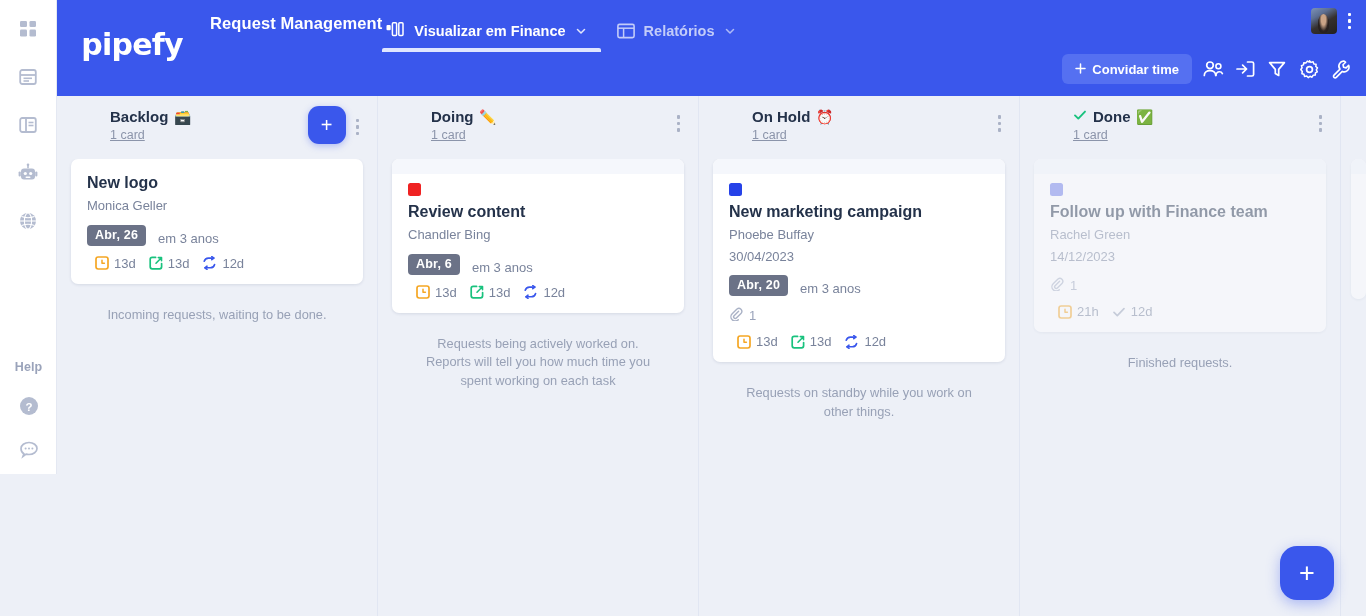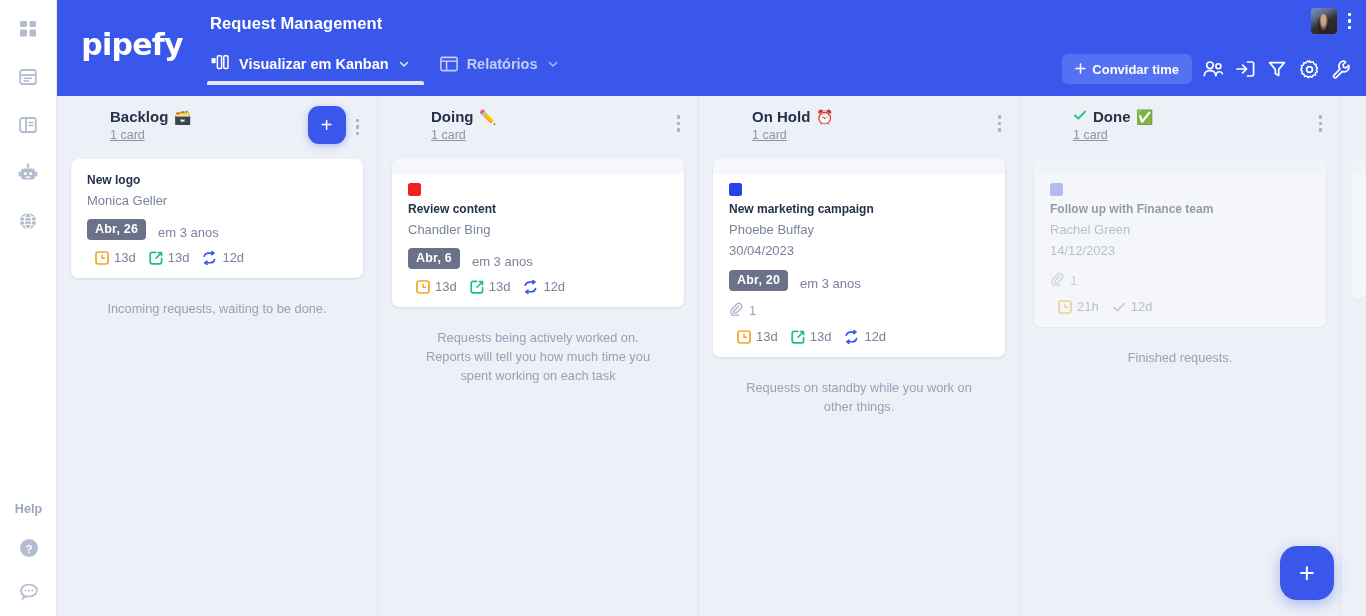--- a/index.html
+++ b/index.html
@@ -6,21 +6,21 @@
   html, body {
     width: 1366px; height: 616px;
     font-family: "Liberation Sans", sans-serif;
     background: #edf0f7;
     overflow: hidden;
   }
   #app { position: relative; width: 1366px; height: 616px; display: flex; }
 
   
   .rail {
-    width: 57px; height: 616px; background: #ffffff;
+    width: 57px; height: 474px; background: #ffffff;
     display: flex; flex-direction: column; align-items: center;
     border-right: 1px solid #e4e8f2; flex: 0 0 57px;
     position: relative; z-index: 5;
   }
   .rail-top { padding-top: 17px; display: flex; flex-direction: column; align-items: center; gap: 24px; }
   .rail-ico { width: 24px; height: 24px; color: #b4bcd0; display: flex; align-items: center; justify-content: center; cursor: pointer; }
   .rail-ico svg { display: block; }
   .rail-bottom { position: absolute; bottom: 12px; left: 0; width: 57px; display: flex; flex-direction: column; align-items: center; gap: 20px; }
   .help-label { font-size: 12.5px; color: #9aa3ba; font-weight: 600; letter-spacing: .1px; }
 
@@ -31,21 +31,21 @@
     display: flex; align-items: flex-start;
   }
   .logo {
     width: 150px; flex: 0 0 150px; display: flex; align-items: center; justify-content: center;
     height: 96px; padding-bottom: 8px;
   }
   .logo-text {
     color: #fff; font-size: 30px; font-weight: 700; letter-spacing: -0.8px;
     font-family: "DejaVu Sans", sans-serif;
   }
-  .hdr-center { flex: 1; display: flex; flex-direction: column; min-width: 0; height: 96px; }
+  .hdr-center { flex: 1; display: flex; flex-direction: row; min-width: 0; height: 96px; }
   .pipe-title {
     color: #fff; font-size: 16.5px; font-weight: 700; padding: 14px 0 0 3px; letter-spacing: .1px;
   }
   .tabs { display: flex; align-items: flex-end; gap: 4px; height: 48px; margin-top: 4px; }
   .tab {
     display: flex; align-items: center; gap: 9px; padding: 0 14px 0 4px;
     height: 43px; color: #fff; font-size: 14.5px; font-weight: 700; cursor: pointer;
     position: relative;
   }
   .tab.inactive { color: #c3ccf9; font-weight: 700; }
@@ -98,21 +98,21 @@
   .col-body { flex: 1; padding: 0 14px; display: flex; flex-direction: column; gap: 0; overflow: hidden; }
 
   .card {
     background: #fff; border-radius: 7px; box-shadow: 0 1px 3px rgba(40,56,100,.12);
     padding: 0 0 13px 0; cursor: pointer; position: relative; overflow: hidden;
   }
   .card.dim { opacity: .45; }
   .card-topstrip { height: 15px; background: #f5f7fc; }
   .card-inner { padding: 0 16px; }
   .label-sq { width: 13px; height: 13px; border-radius: 2.5px; margin: 9px 0 6px 0; }
-  .card-title { font-size: 12px; font-weight: 700; color: #24324a; line-height: 1.3; }
+  .card-title { font-size: 16px; font-weight: 700; color: #24324a; line-height: 1.3; }
   .card-title.pad { padding-top: 14px; }
   .card-meta { font-size: 13px; color: #79839b; margin-top: 3px; line-height: 1.45; }
   .due-row { display: flex; align-items: flex-end; gap: 12px; margin-top: 9px; }
   .due-badge {
     background: #6b7287; color: #fff; font-size: 12.5px; font-weight: 700;
     border-radius: 4px; padding: 3px 8px 4px; letter-spacing: .2px;
   }
   .due-text { font-size: 13px; color: #79839b; }
   .attach-row { display: flex; align-items: center; gap: 6px; margin-top: 11px; color: #9aa3ba; font-size: 13px; }
   .metrics { display: flex; align-items: center; gap: 13px; margin-top: 10px; padding-left: 8px; }
@@ -220,21 +220,21 @@
         <div class="tabs">
 
           <div class="tab">
             <span>
               <svg width="19" height="17" viewBox="0 0 19 17" fill="none">
                 <rect x="0.5" y="3" width="4.2" height="5.3" rx="1" fill="#fff"></rect>
                 <rect x="6.4" y="0.8" width="4.2" height="12.6" rx="1" stroke="#fff" stroke-width="1.5" fill="none"></rect>
                 <rect x="12.8" y="0.8" width="4.2" height="12.6" rx="1" stroke="#fff" stroke-width="1.5" fill="none"></rect>
               </svg>
             </span>
-            <span>Visualizar em Kanban</span>
+            <span>Visualizar em Finance</span>
             <span class="chev">
               <svg width="12" height="12" viewBox="0 0 12 12" fill="none">
                   <path d="M2.5 4.5 6 8l3.5-3.5" stroke="#fff" stroke-width="1.5" stroke-linecap="round" stroke-linejoin="round"></path>
                 </svg>
             </span>
             <span class="underline"></span>
           </div>
 
           <div class="tab inactive" style="padding-left:12px;">
             <span>

